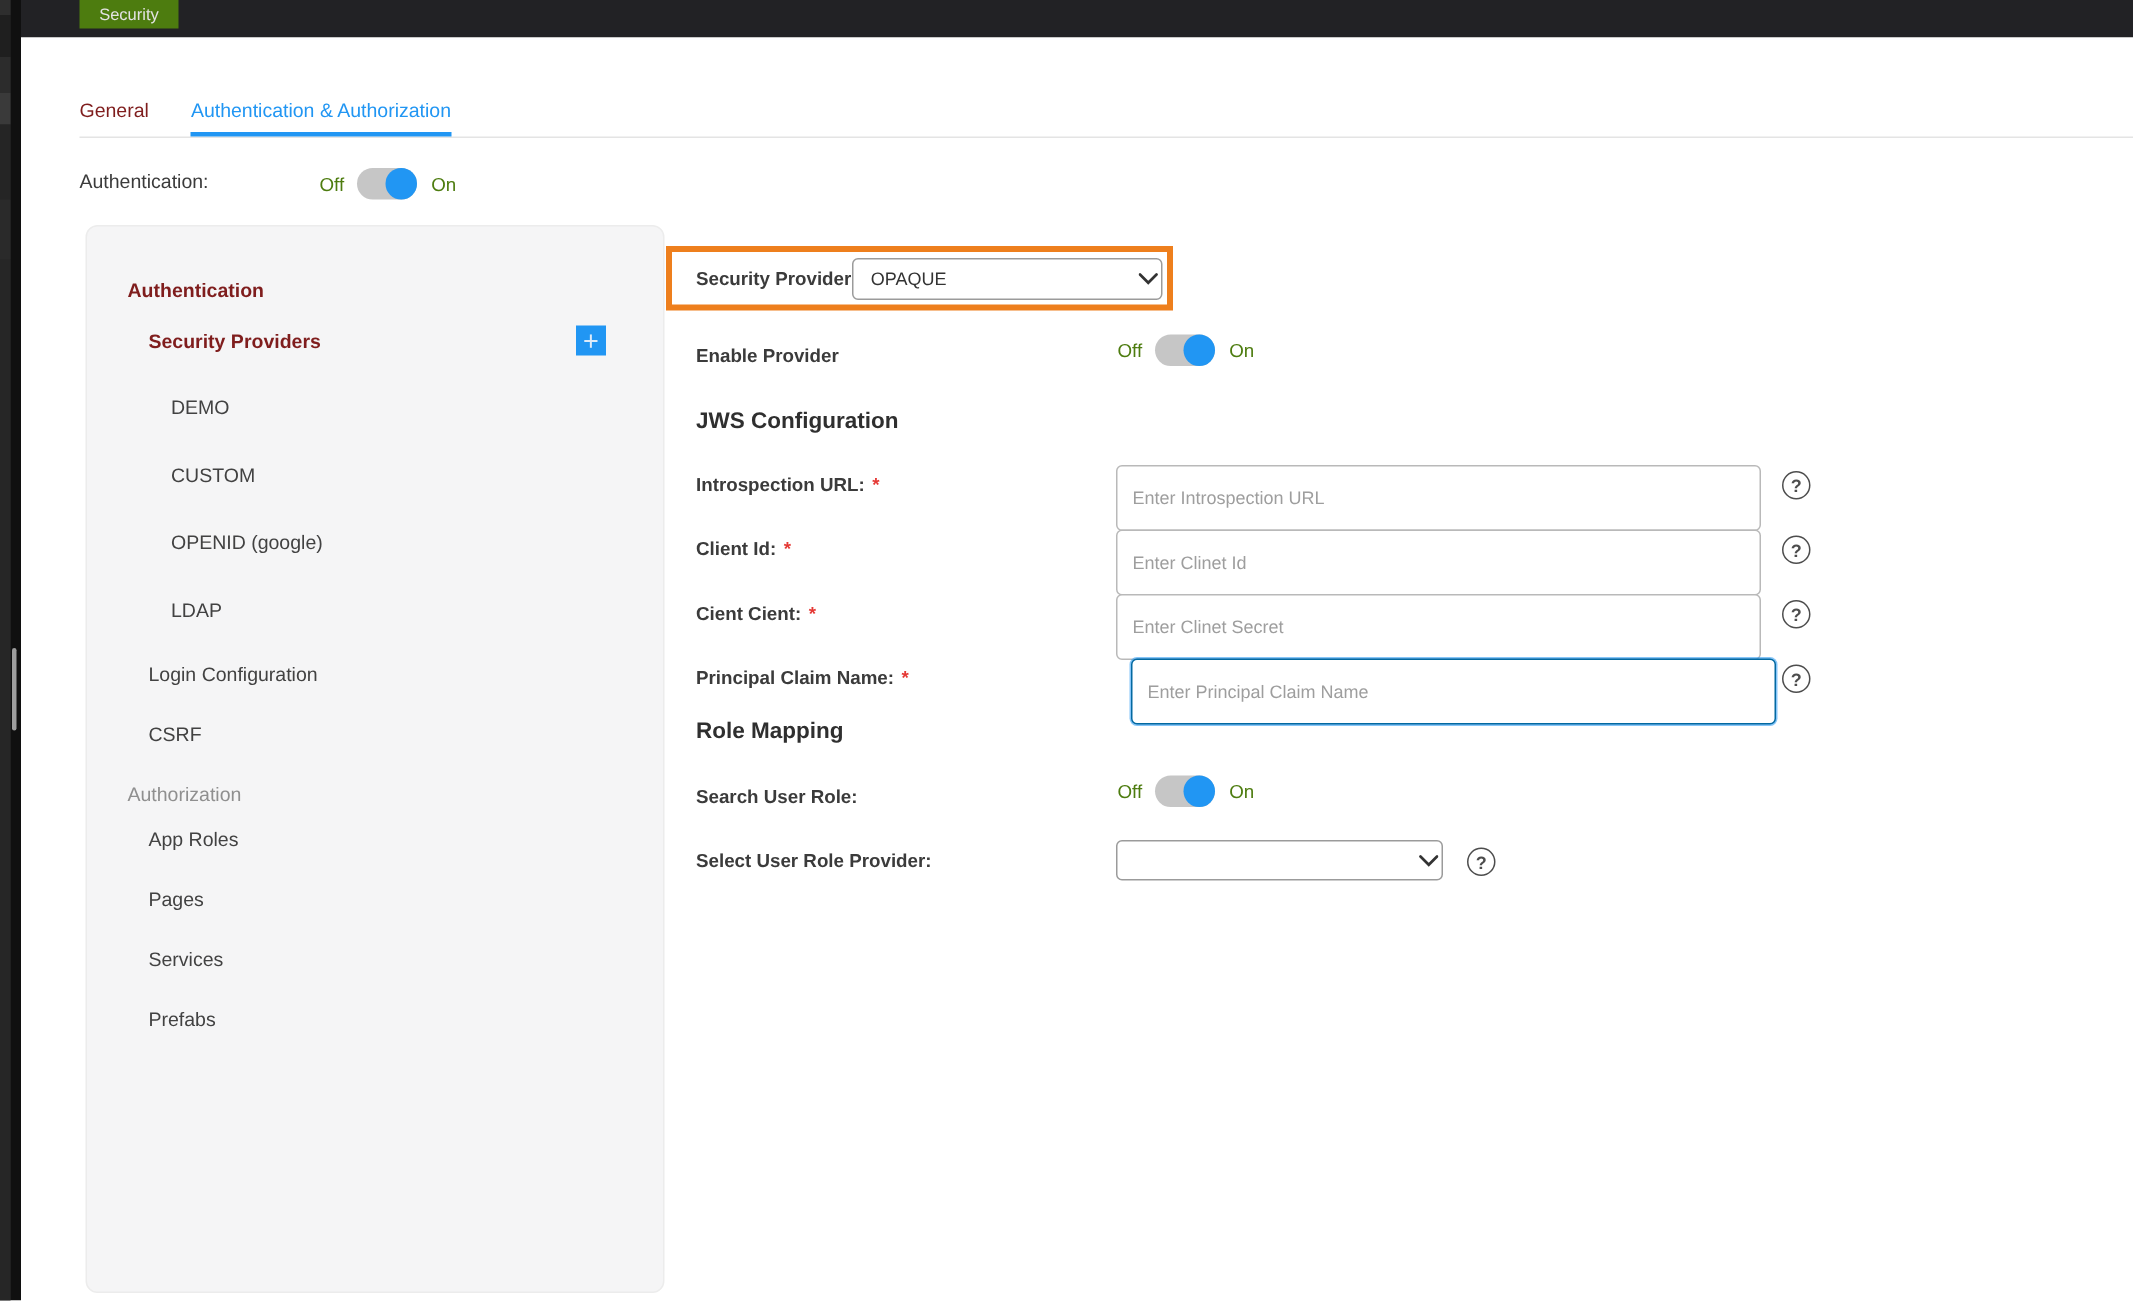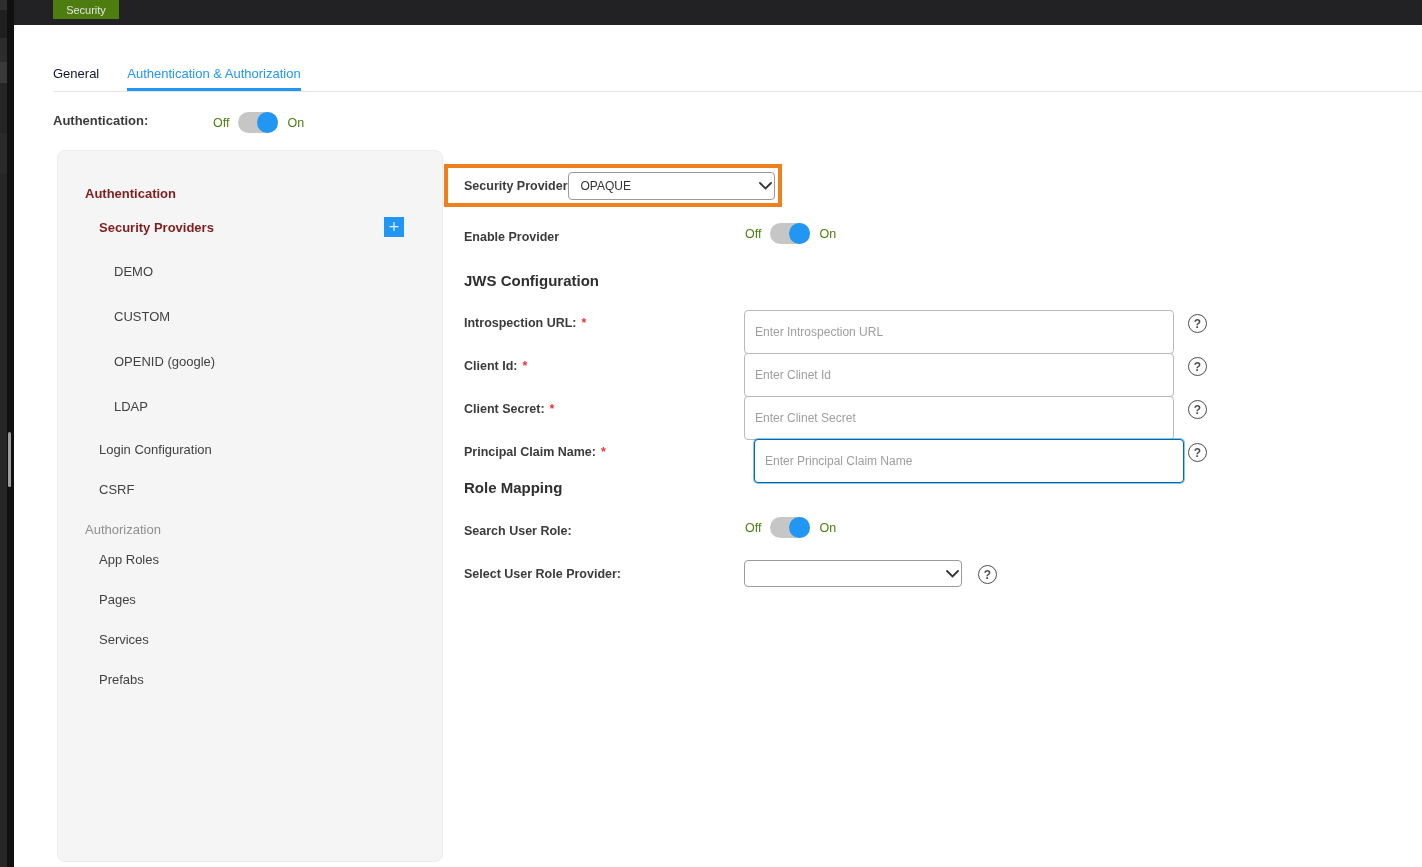--- a/index.html
+++ b/index.html
@@ -23,24 +23,24 @@
   .seg4{height:21px;background:#3a3a3a;}
   .seg5{height:50px;background:#252525;}
   .seg6{height:40px;background:#2a2a2a;}
   .seg7{height:694px;background:#262626;}
   .rail-thumb{position:absolute;left:8px;top:432px;width:3px;height:55px;background:#9c9c9c;border-radius:2px;}
   
   .page{position:absolute;left:14px;top:25px;width:1408px;height:842px;background:#fff;}
   
   .tabs-divider{position:absolute;left:39px;right:0;top:66px;height:1px;background:#e4e4e4;}
   .tabs{position:absolute;left:39px;top:41px;display:flex;gap:28px;}
-  .tab{font-size:13px;color:#0f172a;padding-bottom:7px;cursor:default;}
+  .tab{font-size:13px;color:#7f1d1d;padding-bottom:7px;cursor:default;}
   .tab.active{color:#2196F3;border-bottom:3px solid #2196F3;}
   
-  .page-label{position:absolute;font-size:13px;font-weight:bold;color:#3b3b3b;}
+  .page-label{position:absolute;font-size:13px;font-weight:normal;color:#3b3b3b;}
   .form-label{position:absolute;left:450px;font-size:12.5px;font-weight:bold;color:#3b3b3b;white-space:nowrap;}
   .form-label .req{color:#e53935;margin-left:5px;}
   .section-heading{position:absolute;left:450px;font-size:15px;font-weight:bold;color:#2f2f2f;}
   
   .toggle{position:absolute;display:flex;align-items:center;gap:9px;height:21px;}
   .toggle .txt{font-size:12.5px;color:#4d7c0f;}
   .switch{width:40px;height:21px;border-radius:11px;background:#c6c6c6;position:relative;}
   .switch .knob{position:absolute;right:0;top:0;width:21px;height:21px;border-radius:50%;background:#2196F3;}
   
   .card{
@@ -166,21 +166,21 @@
   <input class="text-input" style="top: 285px;" placeholder="Enter Introspection URL">
   <span class="help" style="left:1174px;top:289px;">?</span>
 
   <div class="form-label" style="top:334px;">
     <span>Client Id:</span><span class="req">*</span>
   </div>
   <input class="text-input" style="top: 328px;" placeholder="Enter Clinet Id">
   <span class="help" style="left:1174px;top:332px;">?</span>
 
   <div class="form-label" style="top:377px;">
-    <span>Client Secret:</span><span class="req">*</span>
+    <span>Cient Cient:</span><span class="req">*</span>
   </div>
   <input class="text-input" style="top: 371px;" placeholder="Enter Clinet Secret">
   <span class="help" style="left:1174px;top:375px;">?</span>
 
   <div class="form-label" style="top:420px;">
     <span>Principal Claim Name:</span><span class="req">*</span>
   </div>
   <input class="text-input focused" style="top: 414px;" placeholder="Enter Principal Claim Name">
   <span class="help" style="left:1174px;top:418px;">?</span>
 

